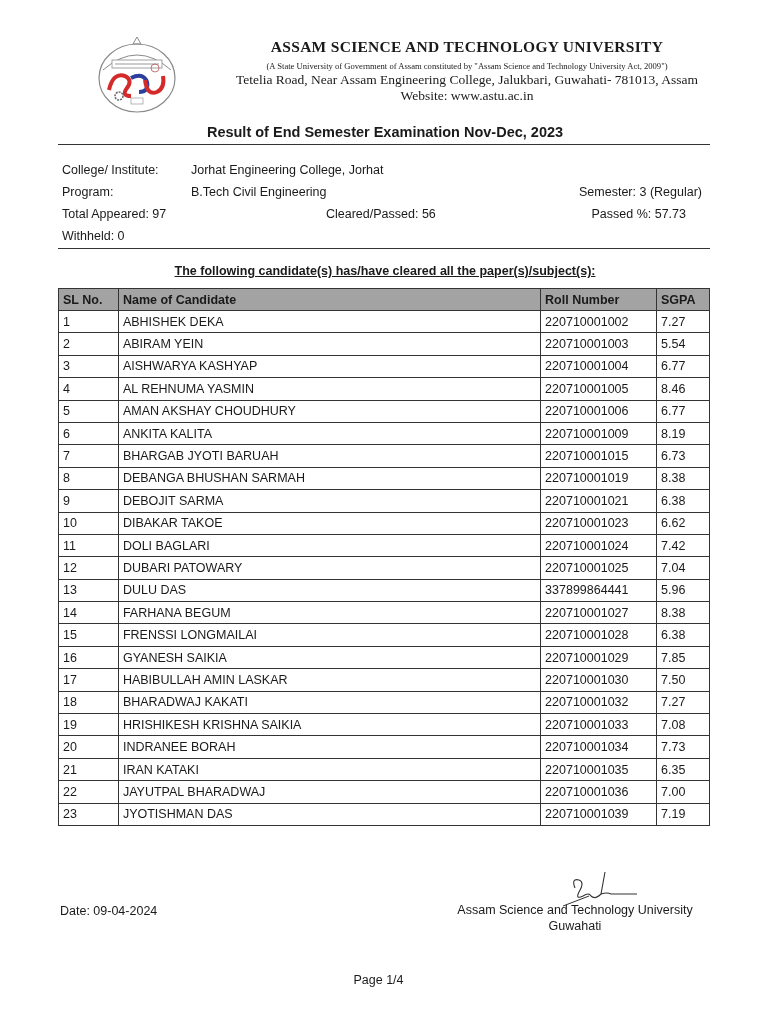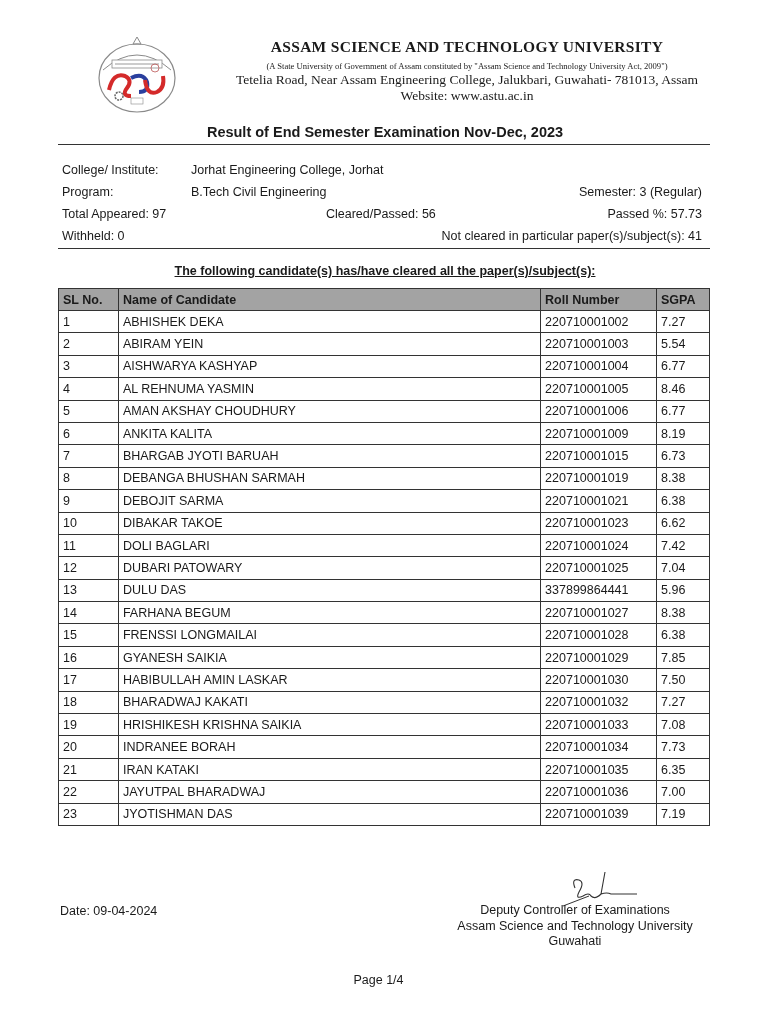--- a/index.html
+++ b/index.html
@@ -70,25 +70,24 @@
   <span style="left:129px;">Jorhat Engineering College, Jorhat</span>
 </div>
 <div class="info-row" style="top:185px;">
   <span style="left:0;">Program:</span>
   <span style="left:129px;">B.Tech Civil Engineering</span>
   <span style="right:0;">Semester: 3 (Regular)</span>
 </div>
 <div class="info-row" style="top:207px;">
   <span style="left:0;">Total Appeared: 97</span>
   <span style="left:264px;">Cleared/Passed: 56</span>
-  <span style="right:0;">Passed %: 57.73</span>
+  <span style="right:16px;">Passed %: 57.73</span>
 </div>
 <div class="info-row" style="top:229px;">
   <span style="left:0;">Withheld: 0</span>
-  <span style="right:0;">Not cleared in particular paper(s)/subject(s): 41</span>
 </div>
 <div class="rule" style="top:248px;"></div>
 
 <div class="cleared-heading">The following candidate(s) has/have cleared all the paper(s)/subject(s):</div>
 
 <table class="results">
   <colgroup>
       <col class="c1">
       <col class="c2">
       <col class="c3">
@@ -245,17 +244,16 @@
 </table>
 
 <div class="date">Date: 09-04-2024</div>
 <div class="signature">
   <svg width="100" height="40" viewBox="0 0 100 40">
     <path d="M30 18 Q26 8 34 10 Q40 12 34 22 Q30 30 38 26 Q44 22 46 26 Q50 30 56 24 L60 2 M56 24 Q62 22 66 24 L92 24" fill="none" stroke="#333" stroke-width="1.1"></path>
     <path d="M18 36 L44 26" fill="none" stroke="#333" stroke-width="1"></path>
   </svg>
 </div>
 <div class="sign-block">
-  <div>Deputy Controller of Examinations</div>
   <div>Assam Science and Technology University</div>
   <div>Guwahati</div>
 </div>
 <div class="page-num">Page 1/4</div>
 
 </body></html>

